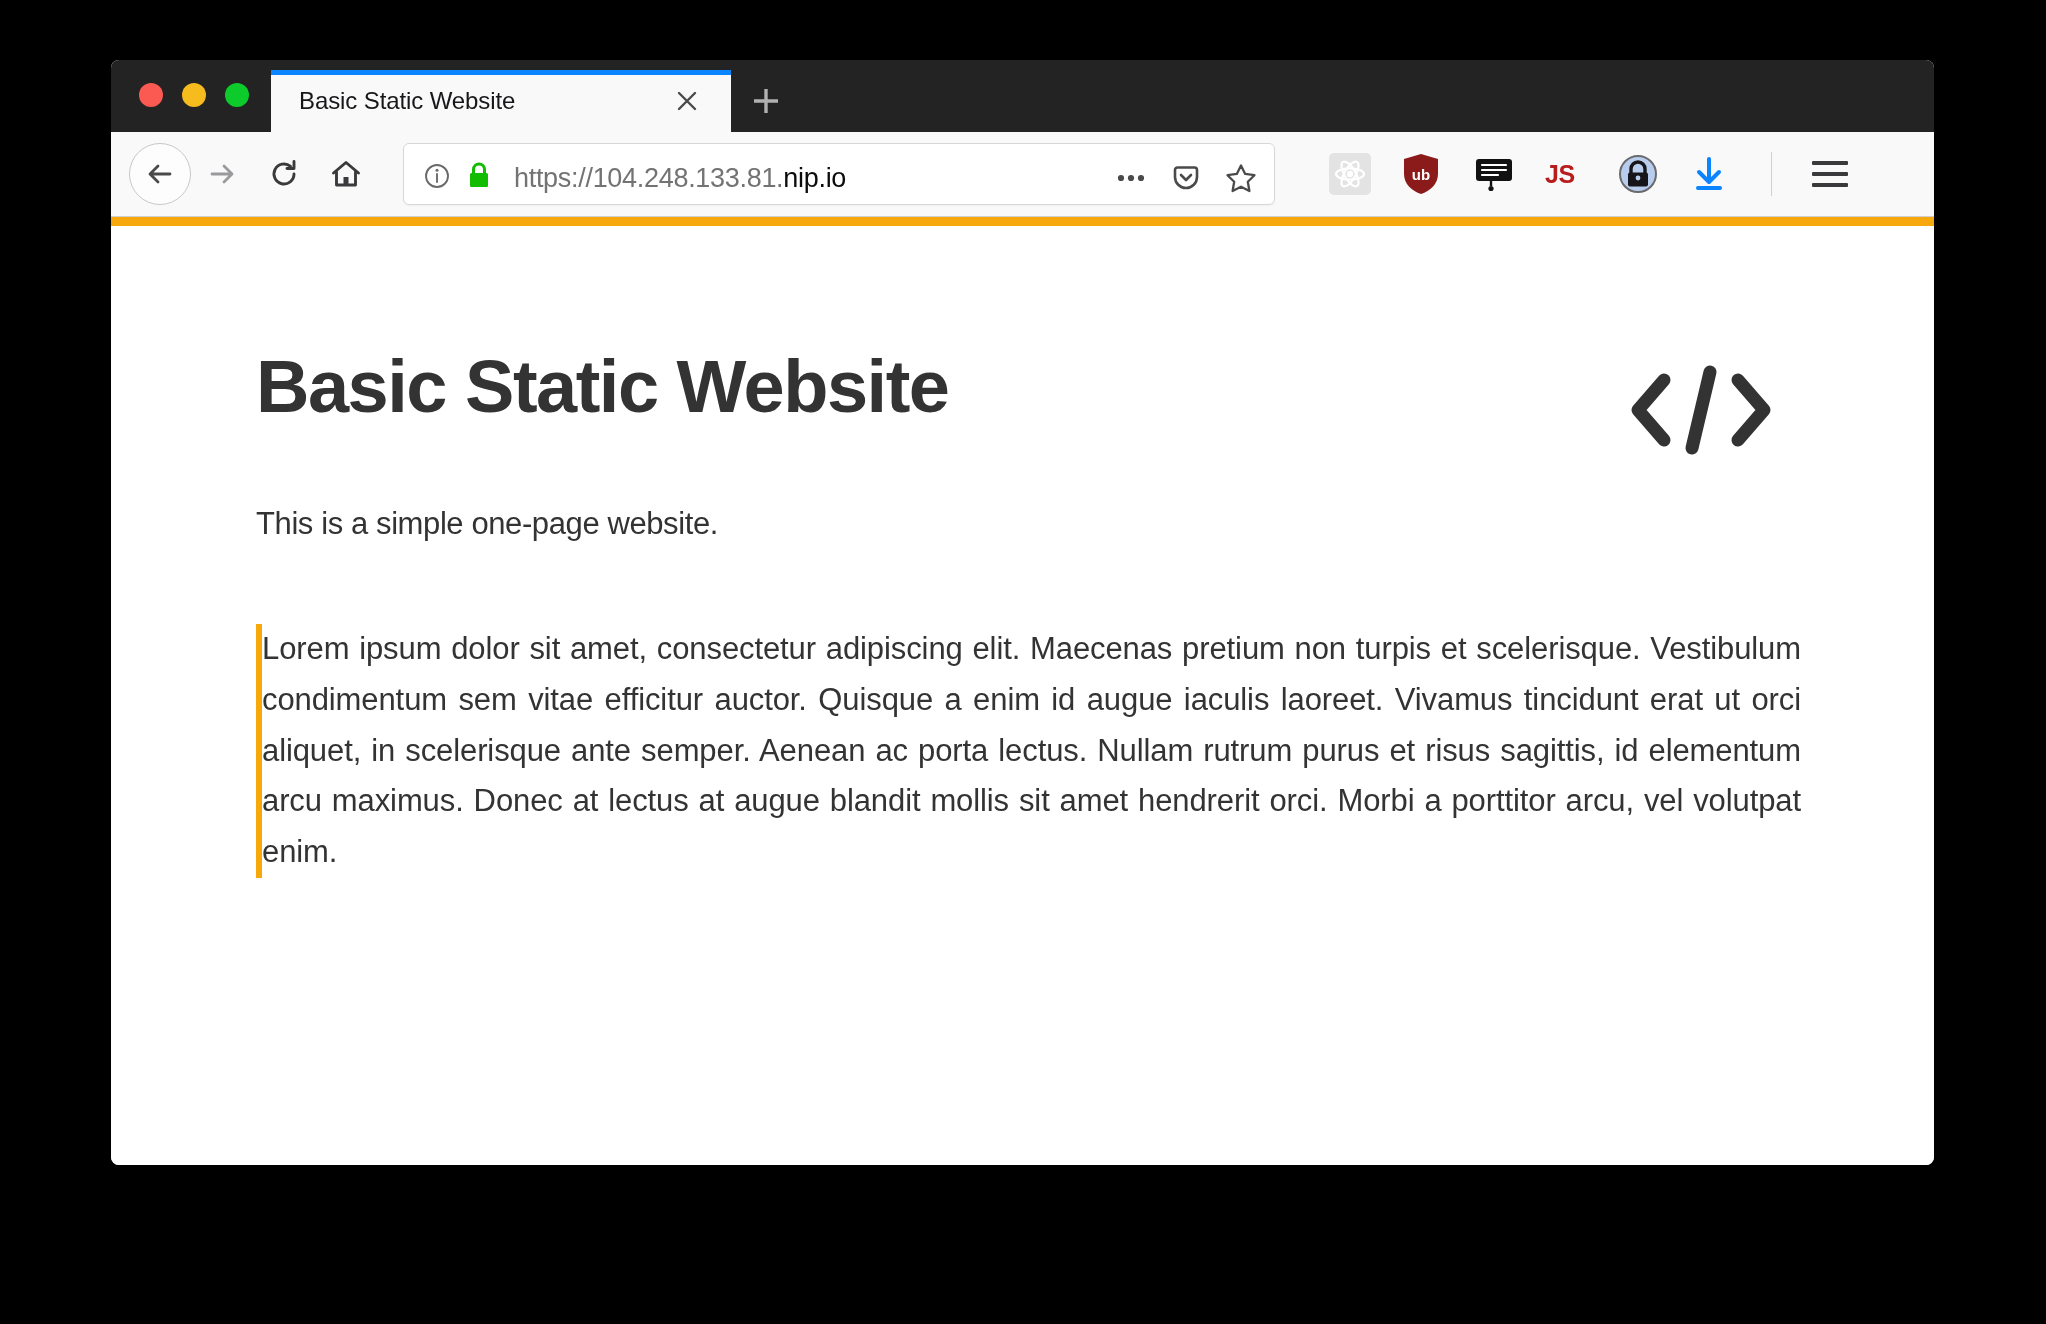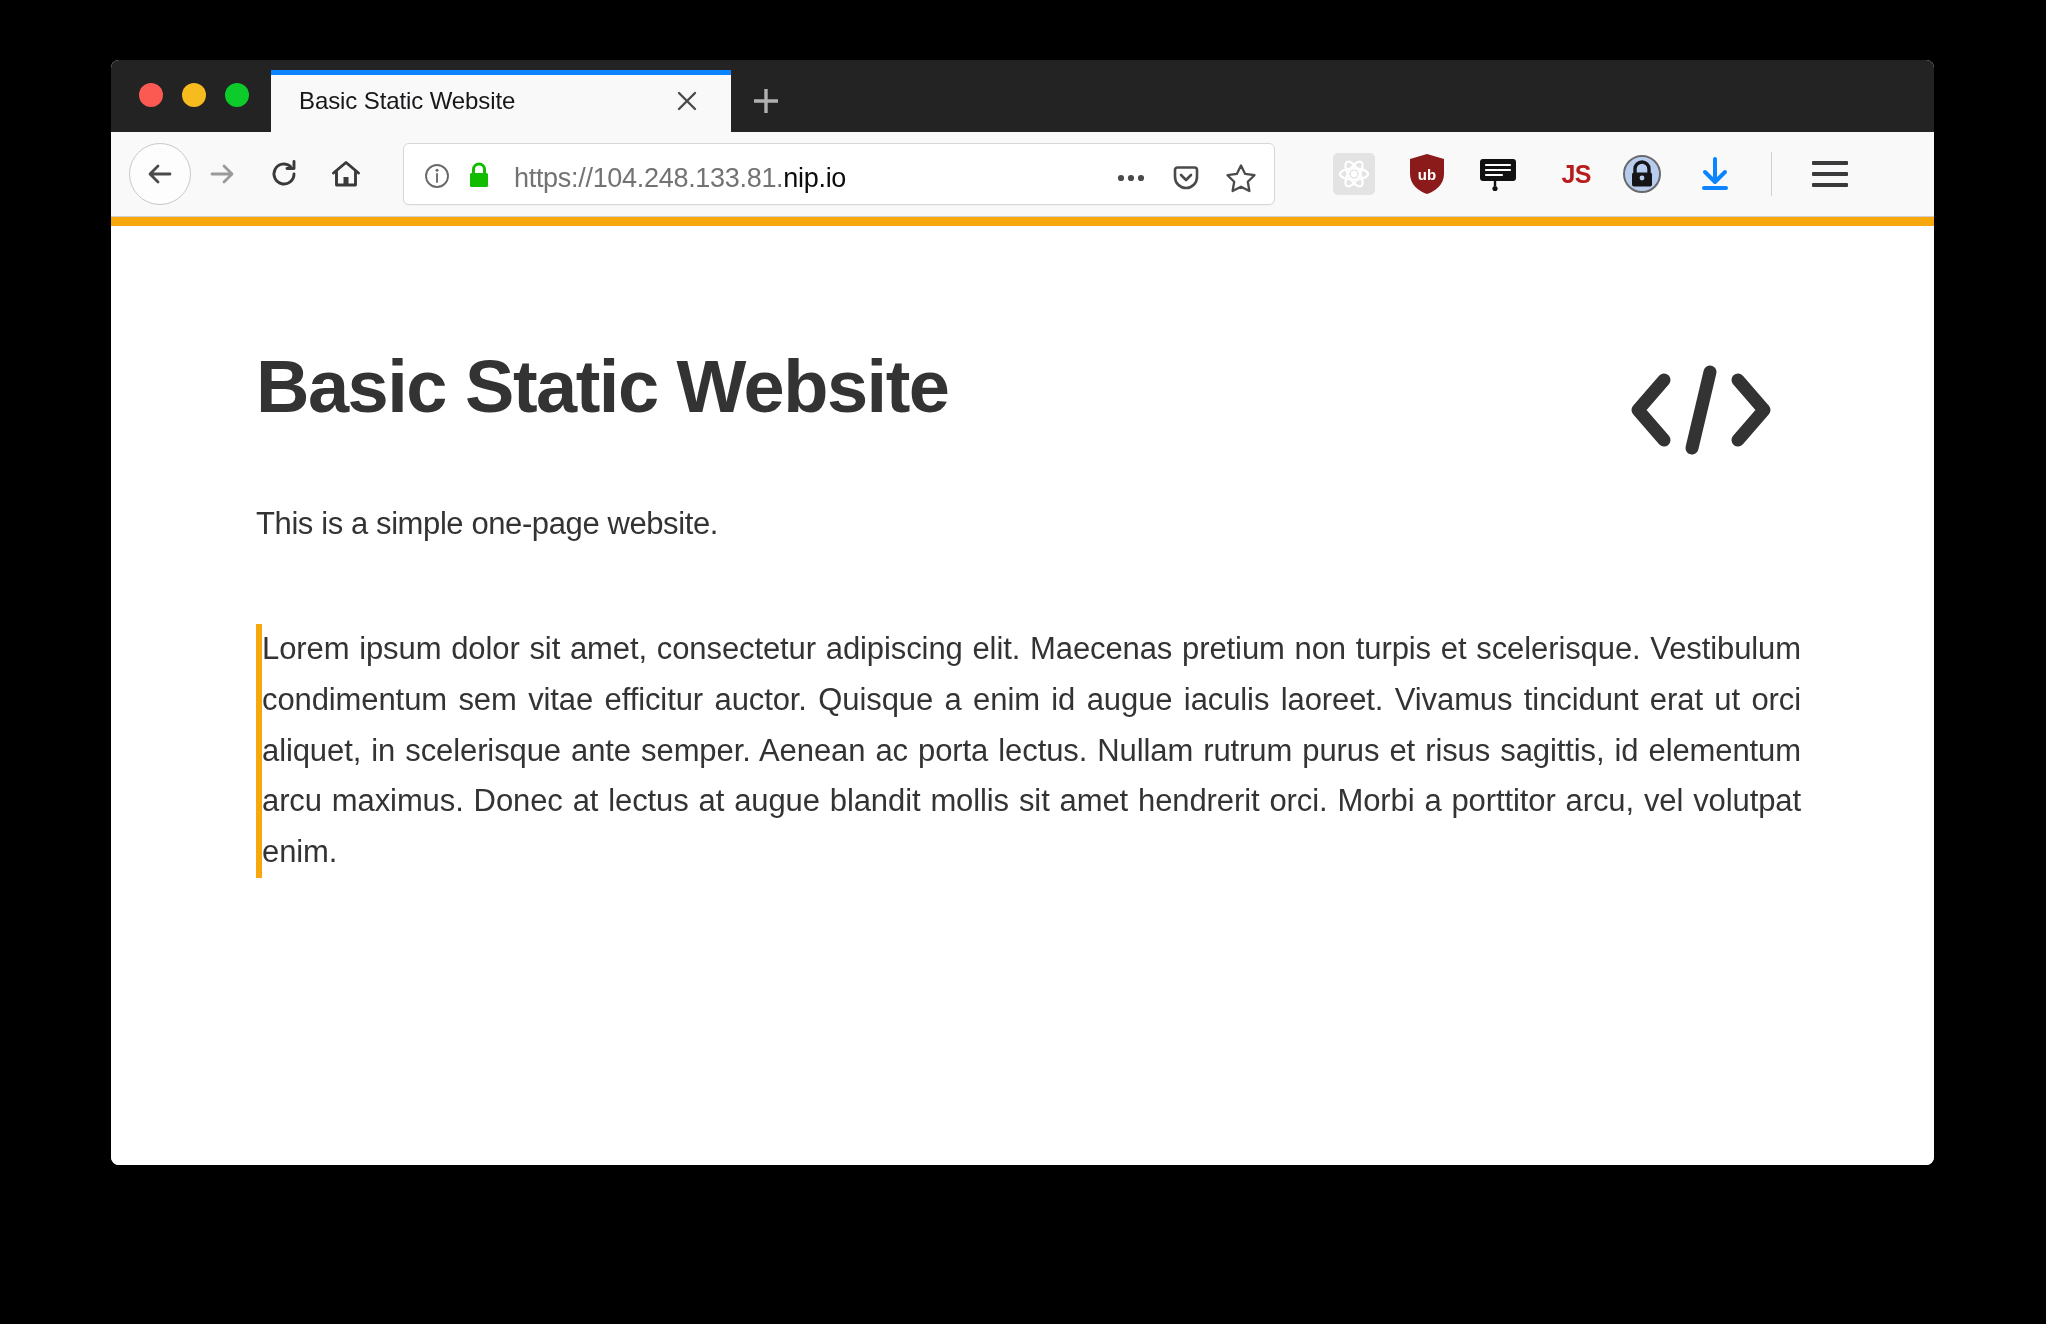--- a/index.html
+++ b/index.html
@@ -152,21 +152,21 @@
   
   #toolbar-extensions {
     display: flex;
     align-items: center;
     gap: 26px;
     flex: 0 0 auto;
     margin-left: 32px;
   }
   .ext-icon {
     width: 46px; height: 46px;
-    display: flex; align-items: center; justify-content: flex-end;
+    display: flex; align-items: center; justify-content: flex-start;
     flex: 0 0 auto;
   }
   #ext-js-label {
     font-size: 25px;
     font-weight: bold;
     color: #b91c1c;
     letter-spacing: -0.5px;
   }
   #toolbar-divider {
     width: 1px; height: 44px;

